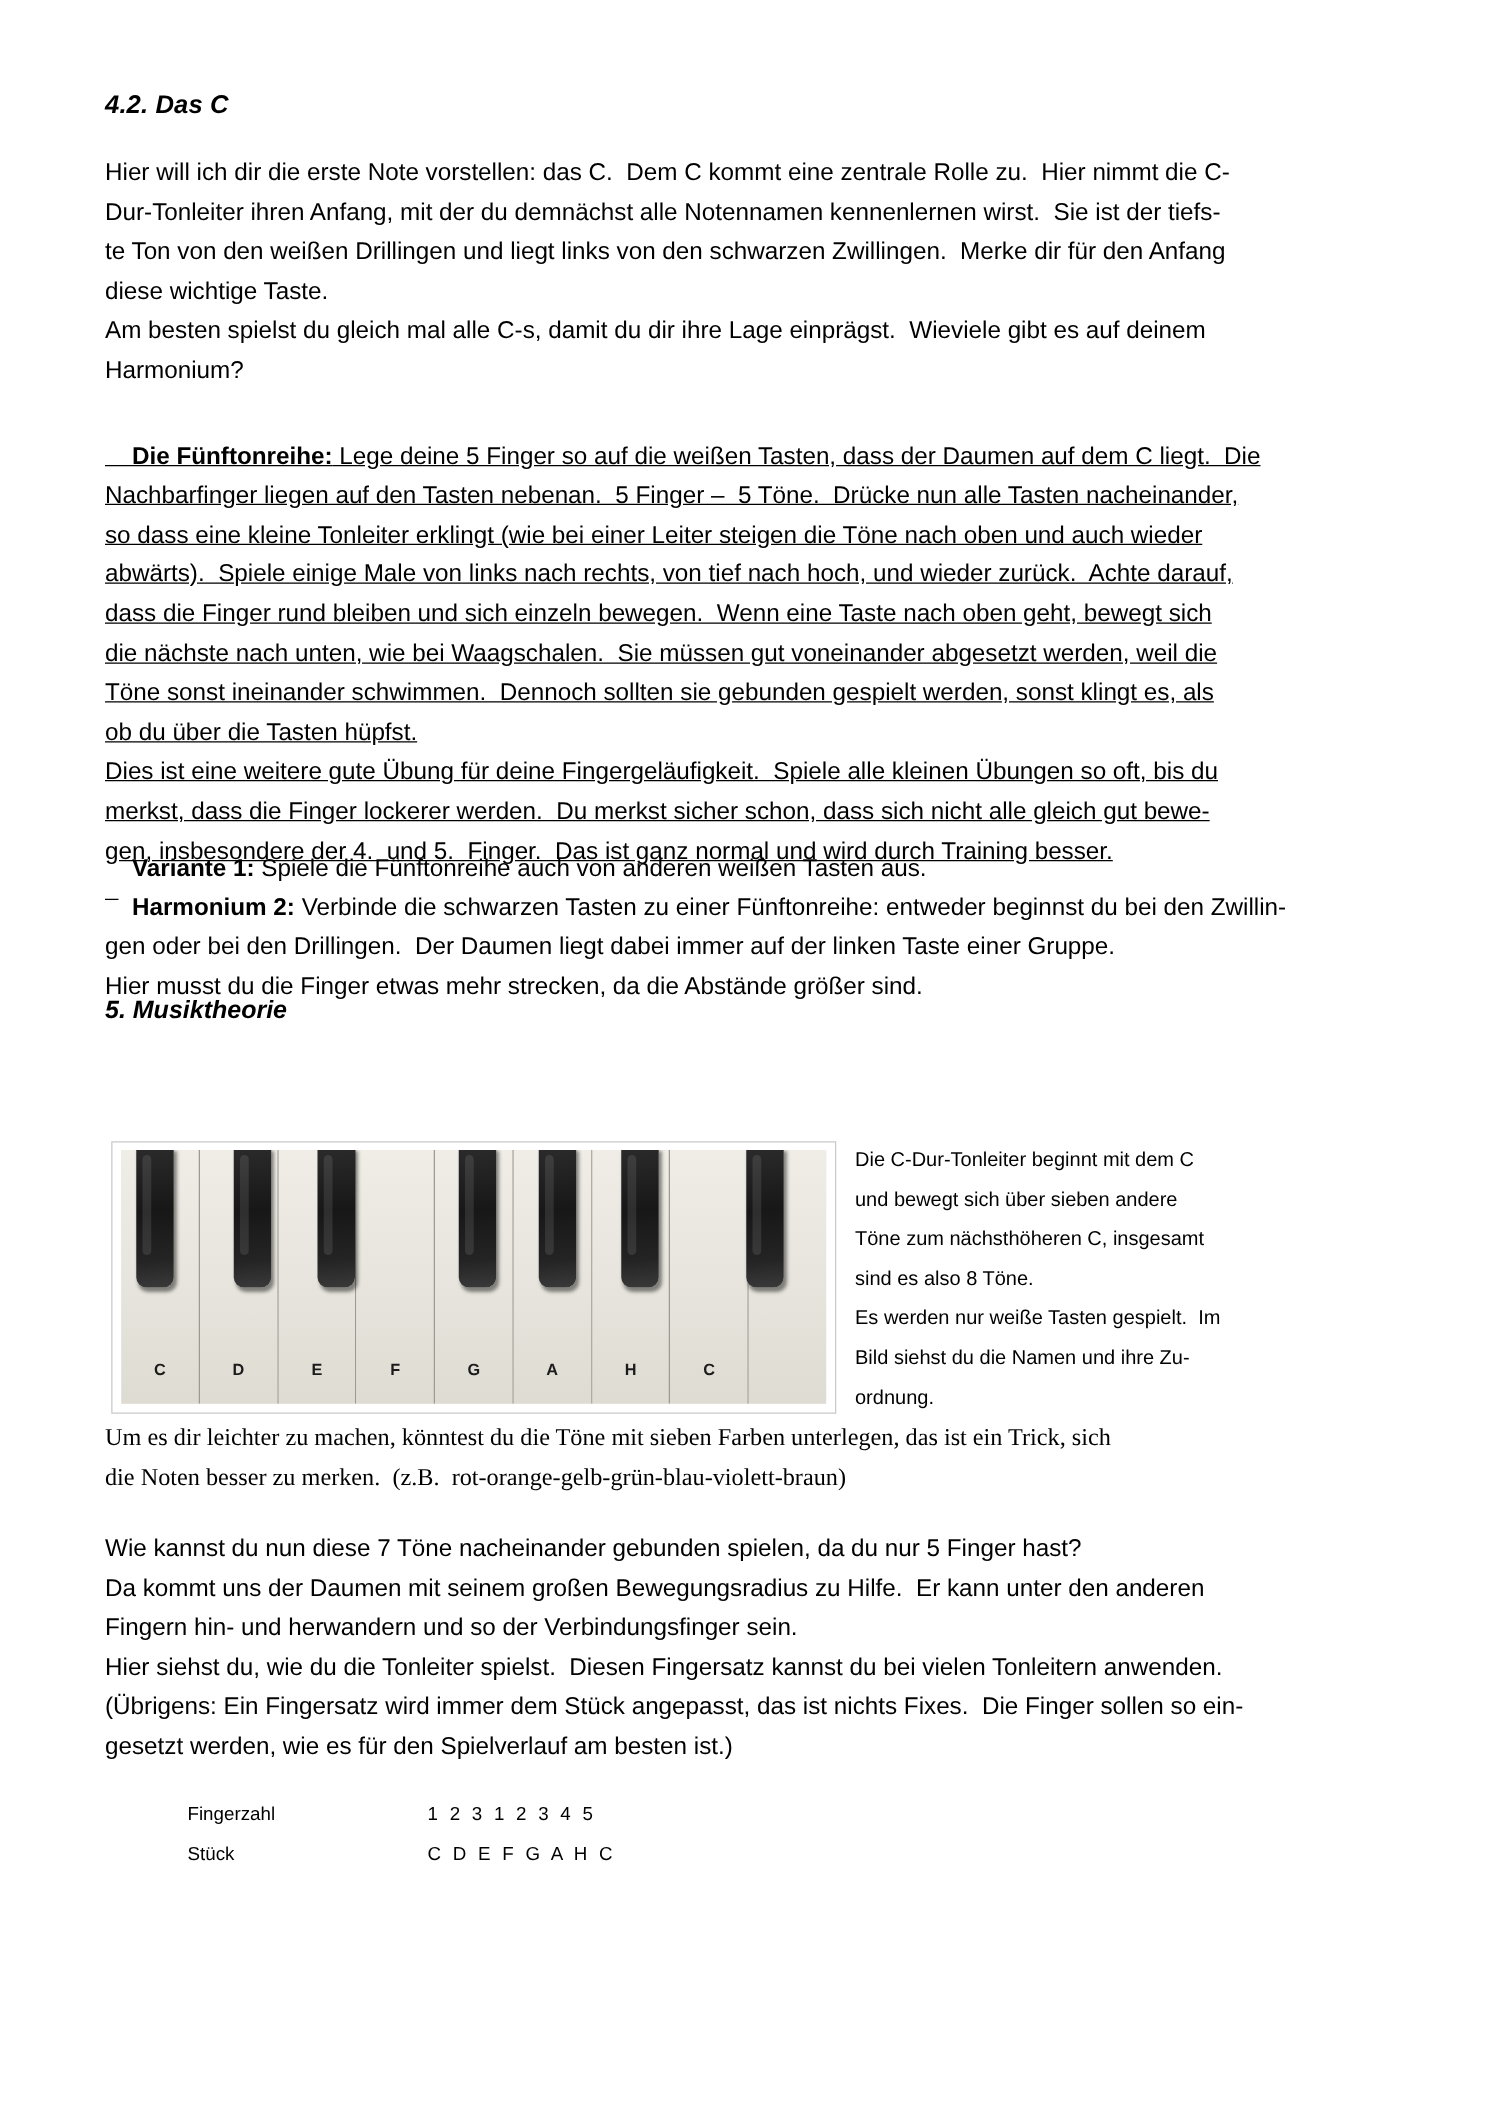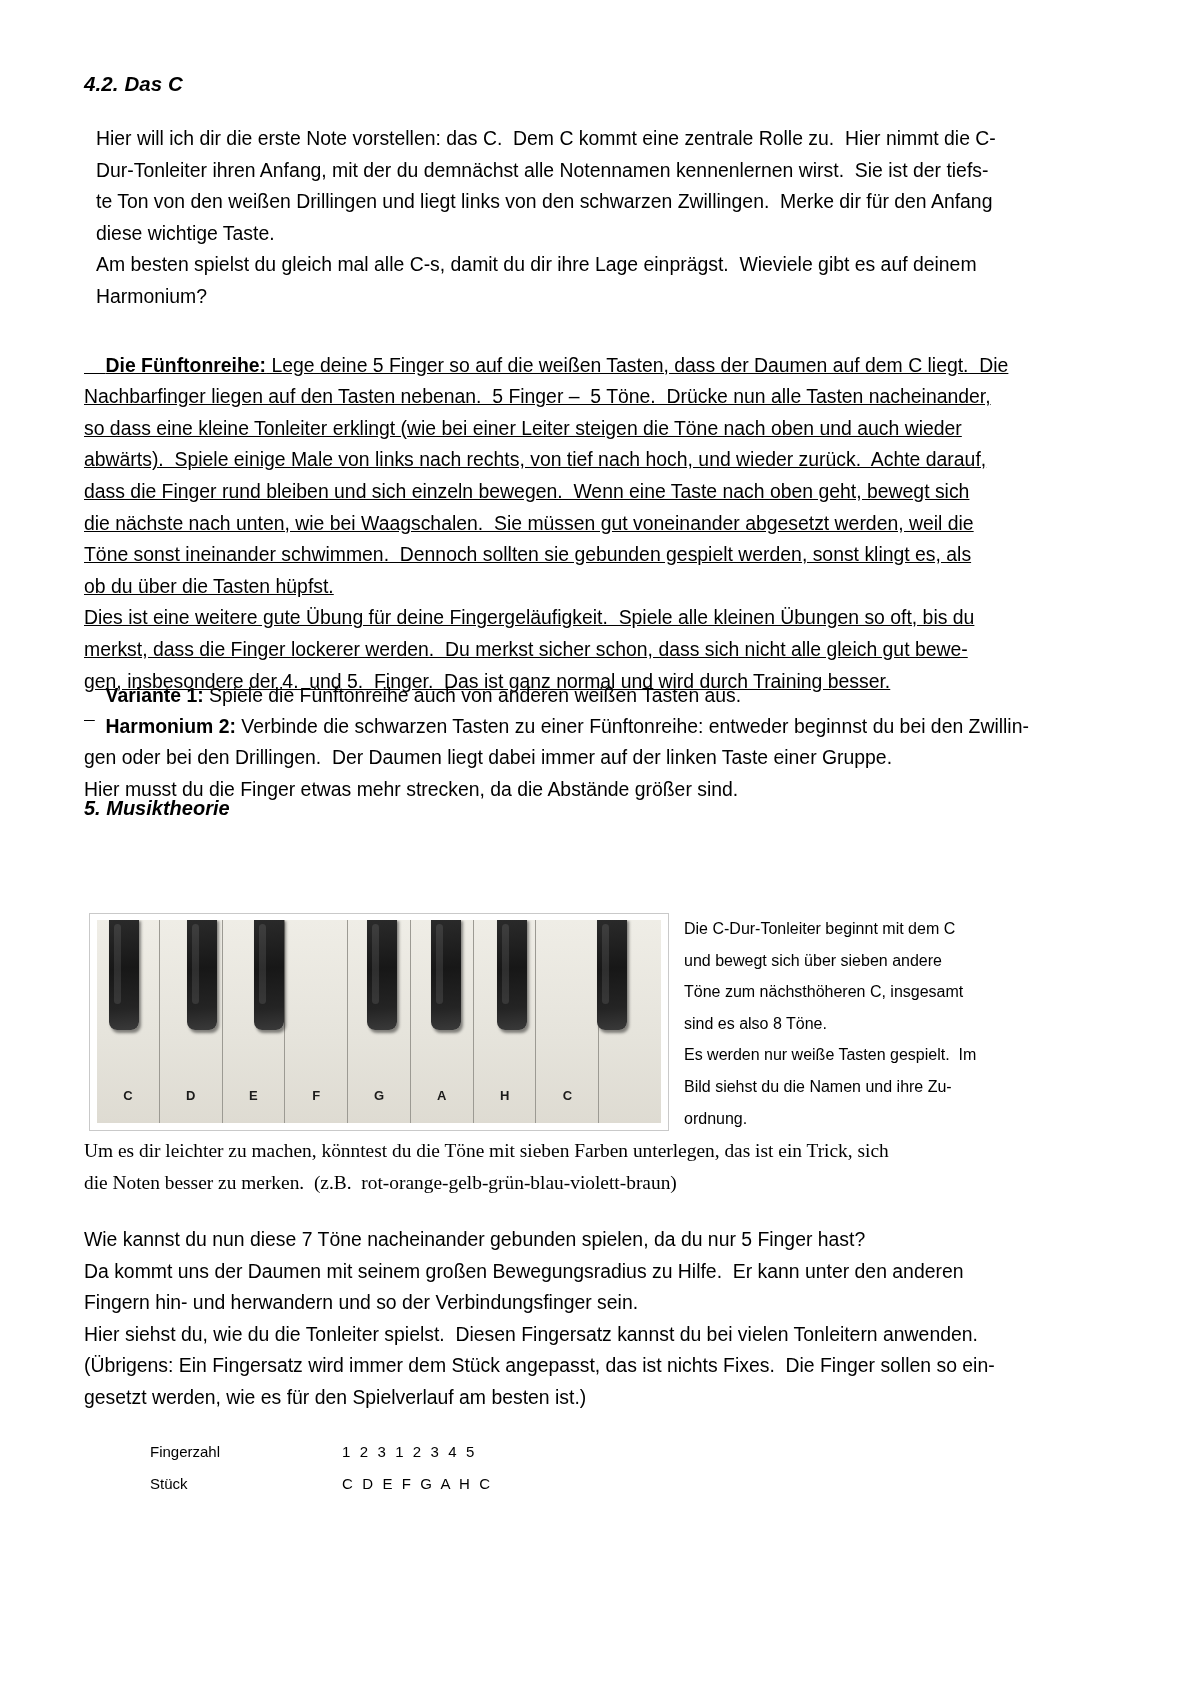--- a/index.html
+++ b/index.html
@@ -135,21 +135,21 @@
   .fing-label { width:192px; }
   .fing-val { letter-spacing:2.6px; }
 </style>
 </head>
 <body>
 
 <div class="page">
 
   <div class="abs h2" style="left:0px; top:72px;">4.2. Das C</div>
 
-  <div class="abs para" style="left:12px; top:123px; width:1054px;">Hier will ich dir die erste Note vorstellen: das C.  Dem C kommt eine zentrale Rolle zu.  Hier nimmt die C-
+  <div class="abs para" style="left:0px; top:123px; width:1054px;">Hier will ich dir die erste Note vorstellen: das C.  Dem C kommt eine zentrale Rolle zu.  Hier nimmt die C-
 Dur-Tonleiter ihren Anfang, mit der du demnächst alle Notennamen kennenlernen wirst.  Sie ist der tiefs-
 te Ton von den weißen Drillingen und liegt links von den schwarzen Zwillingen.  Merke dir für den Anfang
 diese wichtige Taste.
 Am besten spielst du gleich mal alle C-s, damit du dir ihre Lage einprägst.  Wieviele gibt es auf deinem
 Harmonium?</div>
 
   <div class="abs para" style="left:0px; top:318px; width:1054px;text-decoration:underline;">
     <span class="lbl">Die Fünftonreihe:</span><span> Lege deine 5 Finger so auf die weißen Tasten, dass der Daumen auf dem C liegt.  Die
 Nachbarfinger liegen auf den Tasten nebenan.  5 Finger –  5 Töne.  Drücke nun alle Tasten nacheinander,
 so dass eine kleine Tonleiter erklingt (wie bei einer Leiter steigen die Töne nach oben und auch wieder

